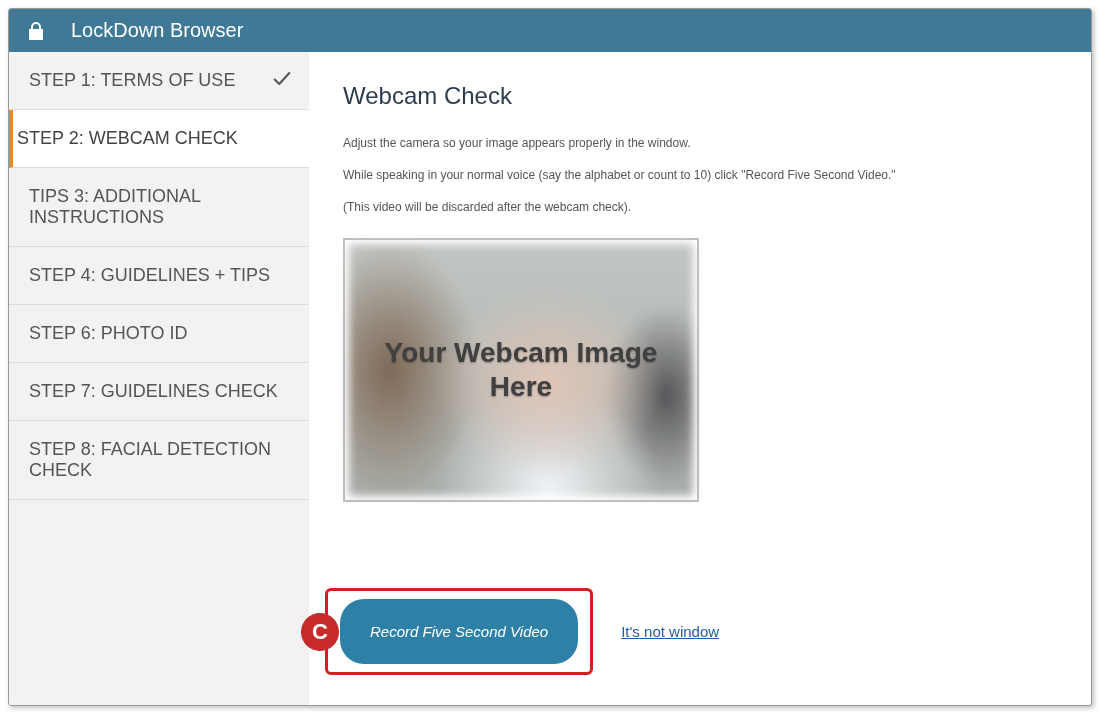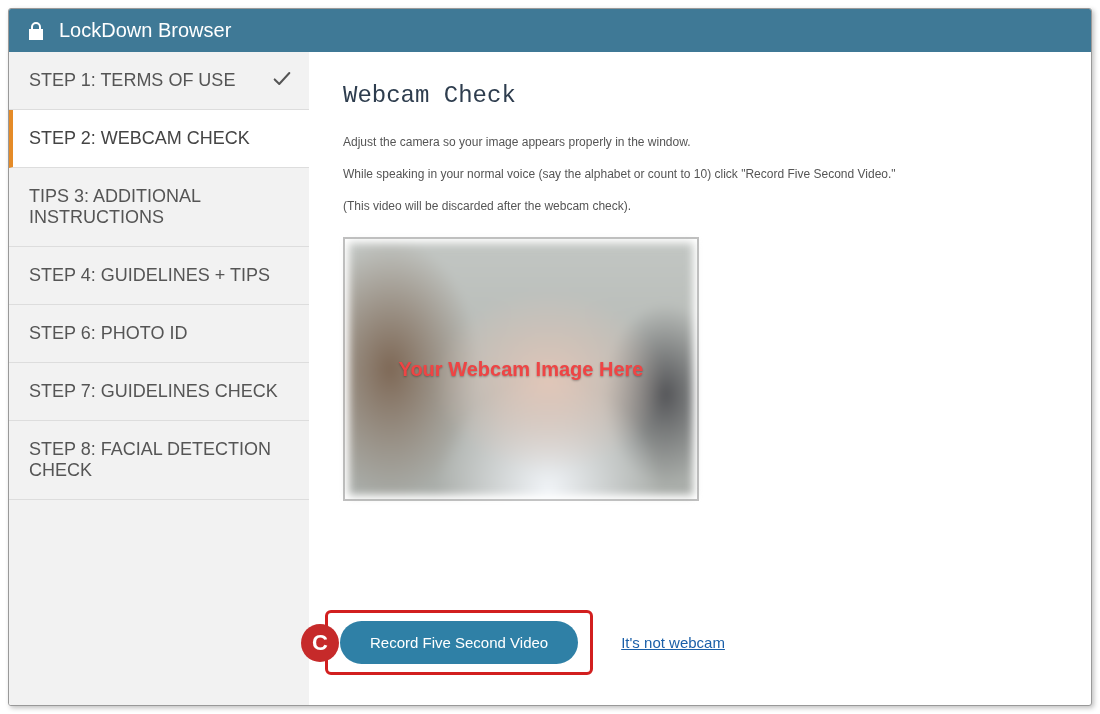--- a/index.html
+++ b/index.html
@@ -20,21 +20,21 @@
     background: #fff;
   }
   .titlebar {
     background: #3f7996;
     color: #fff;
     display: flex;
     align-items: center;
     padding: 10px 18px;
     font-size: 20px;
     font-weight: 400;
-    gap: 14px;
+    gap: 26px;
   }
   .titlebar .lock-icon svg { display:block; }
   .body {
     display: flex;
     flex: 1;
   }
   .sidebar {
     width: 300px;
     background: #f2f2f2;
   }
@@ -53,35 +53,34 @@
   .step-item .check {
     position: absolute;
     right: 16px;
     top: 50%;
     transform: translateY(-50%);
     color: #444;
   }
   .step-item.active {
     background: #fff;
     border-left: 4px solid #e58b28;
-    padding-left: 16px;
+    padding-left: 4px;
     color: #444;
   }
   .main {
     flex: 1;
     padding: 30px 34px 20px 34px;
     position: relative;
     overflow: visible;
   }
   .page-title {
     color: #2e3d4e;
     font-size: 24px;
     font-weight: 500;
     margin-bottom: 24px;
-    font-family: Liberation Mono, monospace;
   }
   .instr {
     color: #555;
     font-size: 12px;
     line-height: 1.5;
     margin-bottom: 14px;
     max-width: 680px;
   }
   .webcam-box {
     margin-top: 22px;
@@ -103,23 +102,23 @@
       linear-gradient(180deg, #c2c6c3 0%, #b8bcb8 40%, #a9ada9 100%);
     filter: blur(4px);
   }
   .webcam-overlay {
     position: absolute;
     inset: 4px;
     display: flex;
     align-items: center;
     justify-content: center;
     text-align: center;
-    color: #ef4444;
+    color: #404040;
     font-weight: 700;
-    font-size: 20px;
+    font-size: 28px;
     line-height: 1.2;
     text-shadow: 0 1px 2px rgba(0,0,0,0.3);
     padding: 0 24px;
   }
   .action-row {
     position: absolute;
     left: -8px;
     bottom: 30px;
     display: flex;
     align-items: center;
@@ -147,23 +146,24 @@
     display: flex;
     align-items: center;
     position: relative;
     z-index: 2;
   }
   .record-btn {
     background: #2f80a6;
     color: #fff;
     border: none;
     border-radius: 24px;
-    padding: 13px 30px;
+    padding: 24px 30px;
     font-size: 15px;
     cursor: pointer;
+    font-style: italic;
   }
   .notworking-link {
     margin-left: 28px;
     color: #1a5fa8;
     font-size: 15px;
     text-decoration: underline;
     cursor: pointer;
   }
 </style>
 </head>
@@ -220,18 +220,18 @@
       <div class="webcam-box">
         <div class="webcam-inner"></div>
         <div class="webcam-overlay">Your Webcam Image Here</div>
       </div>
 
       <div class="action-row">
         <div class="callout-badge">C</div>
         <div class="highlight-box">
           <button class="record-btn">Record Five Second Video</button>
         </div>
-        <a class="notworking-link">It's not webcam</a>
+        <a class="notworking-link">It's not window</a>
       </div>
     </div>
 
   </div>
 </div>
 
 </body></html>

